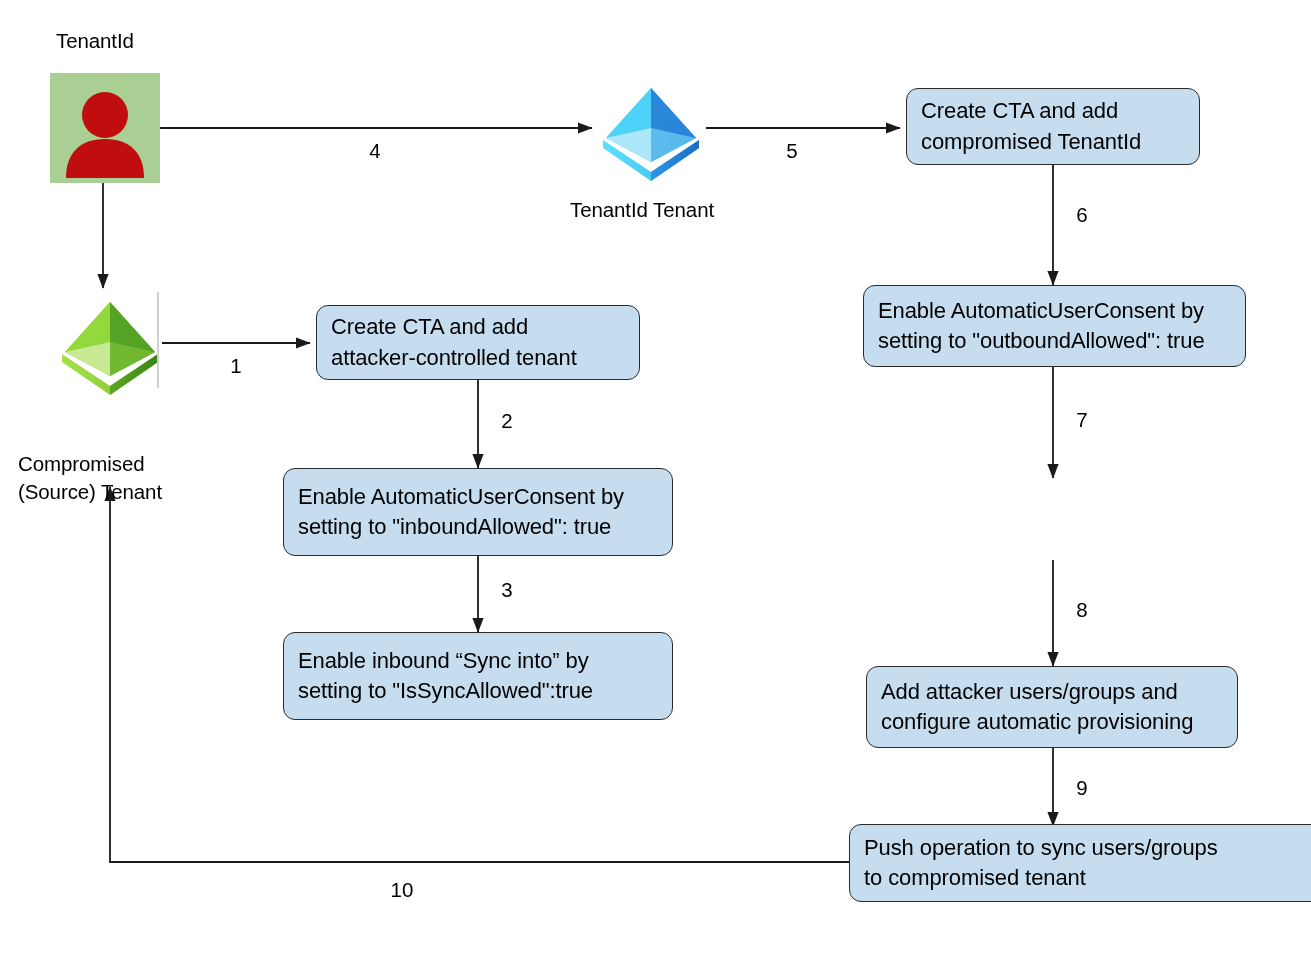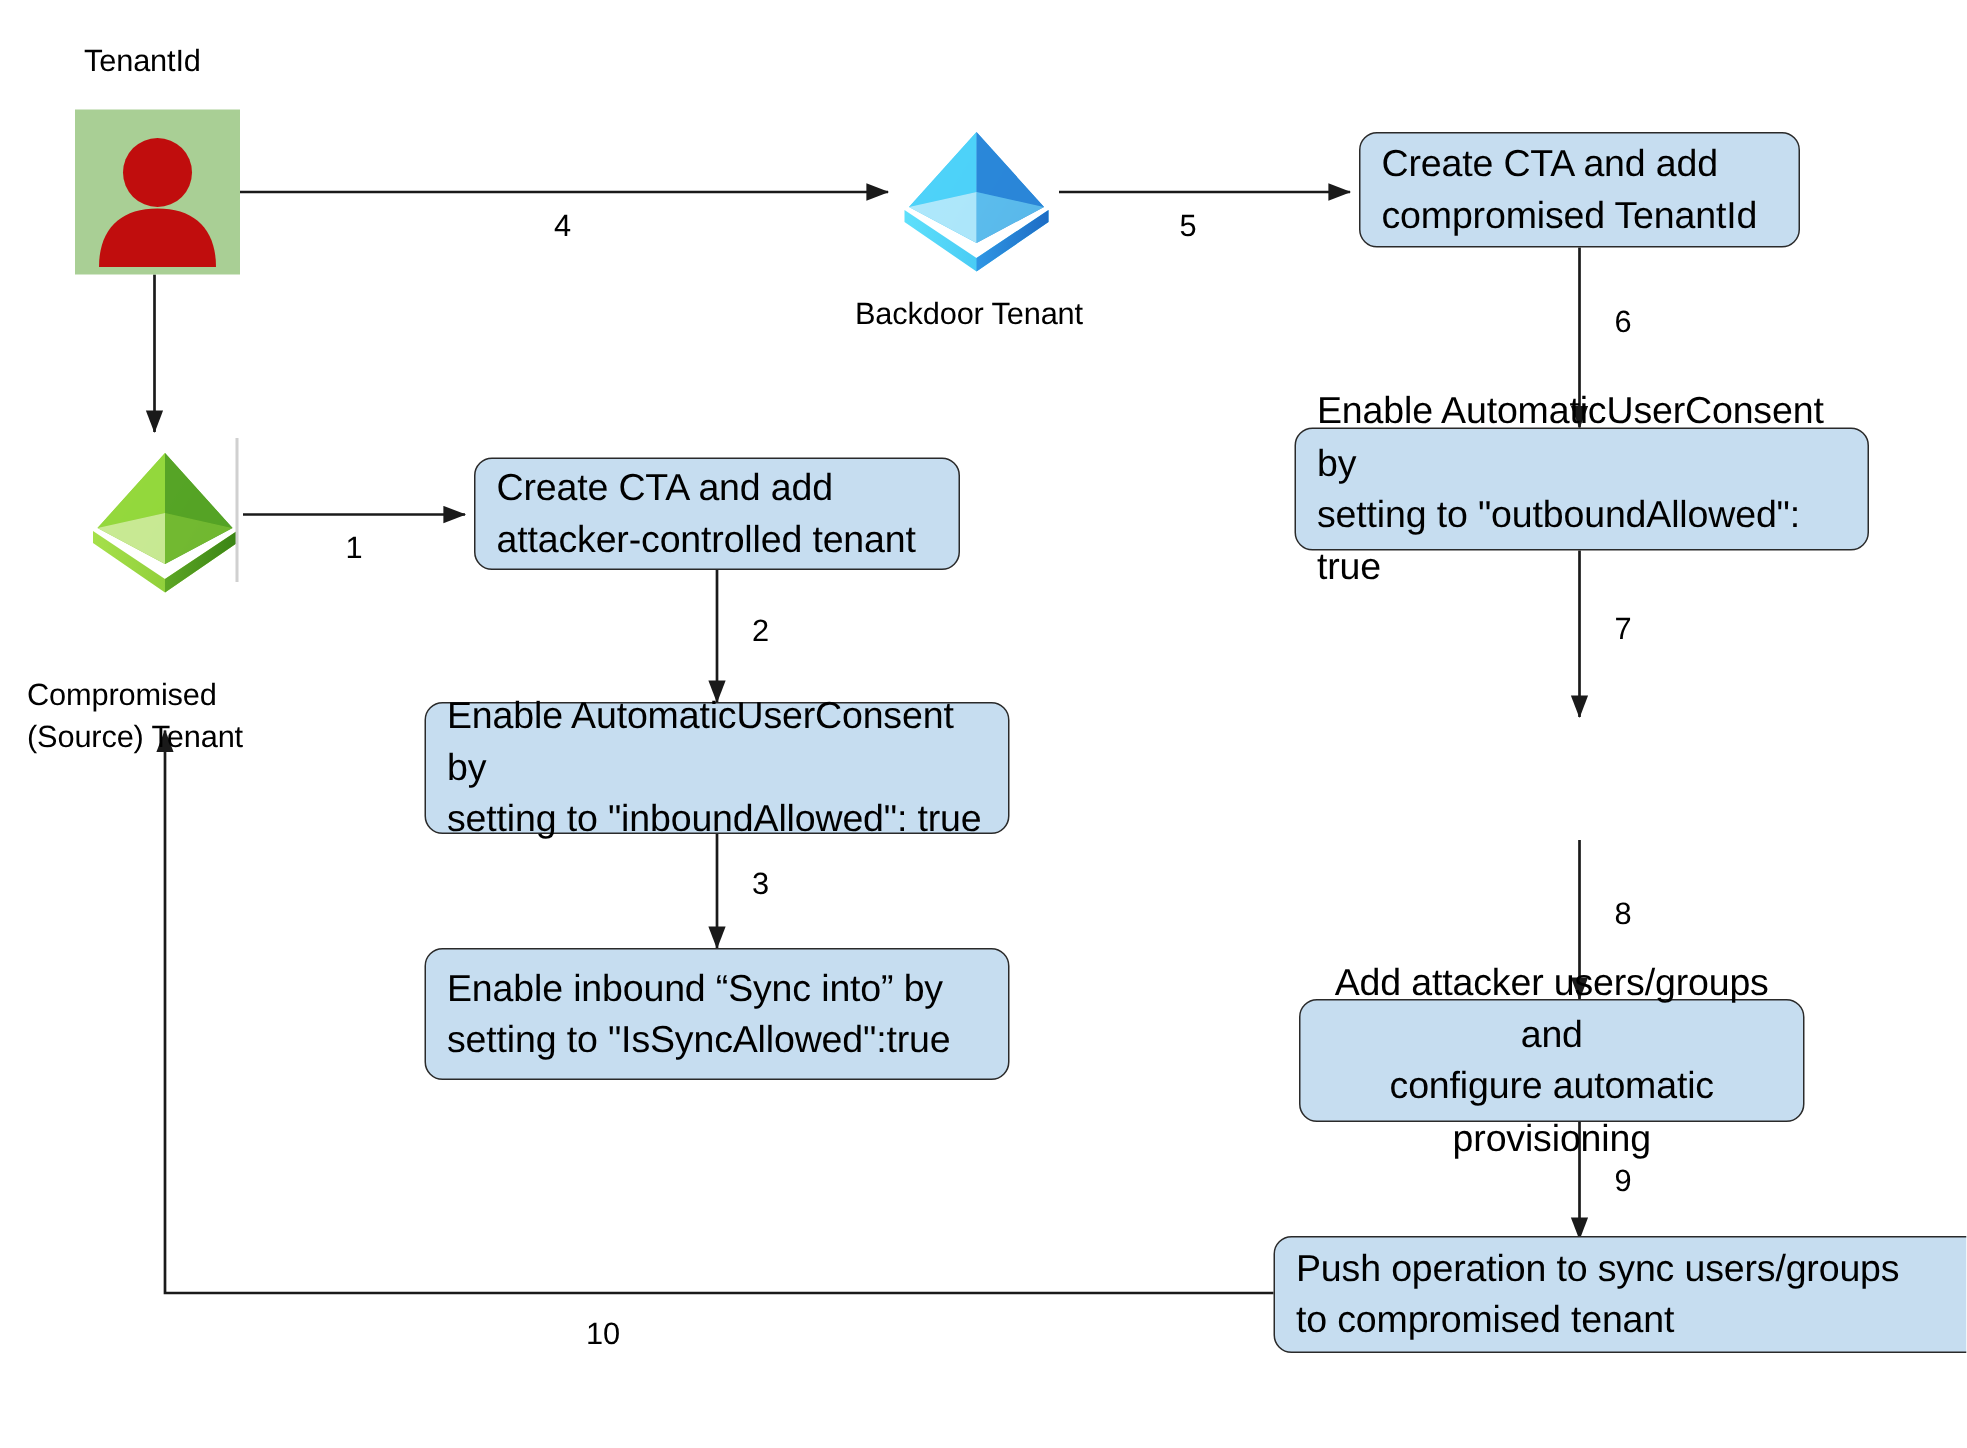--- a/index.html
+++ b/index.html
@@ -31,21 +31,21 @@
     position: absolute;
     box-sizing: border-box;
     background: #c6ddf0;
     border: 1.6px solid #2a2a2a;
     border-radius: 12px;
     display: flex;
     align-items: center;
     padding: 0 14px;
   }
   .node .node-text {
-    font-size: 25px;
+    font-size: 22px;
     line-height: 1.38;
     color: #000000;
     white-space: pre-line;
     letter-spacing: -0.1px;
   }
   .node.center .node-text {
     width: 100%;
     text-align: center;
   }
   .label {
@@ -148,21 +148,21 @@
 
       <path d="M55,6 L10,56 L55,80 Z" fill="url(#attLeft)"></path>
       <path d="M55,6 L100,56 L55,80 Z" fill="url(#attRight)"></path>
       <path d="M55,6 L10,56 L55,46 Z" fill="#4ed2f9" opacity="0.95"></path>
       <path d="M55,6 L100,56 L55,46 Z" fill="#2a86d8" opacity="0.95"></path>
       <path d="M10,56 L55,46 L55,80 Z" fill="#b6e9fb" opacity="0.92"></path>
       <path d="M100,56 L55,46 L55,80 Z" fill="#63c3ef" opacity="0.85"></path>
     </svg>
   </div>
 
-  <div class="label" style="left:570px; top:196px;">Backdoor Tenant</div>
+  <div class="label" style="left:570px; top:196px;">TenantId Tenant</div>
 
   <div class="step-num" style="left:772px; top:139px; width:40px;">5</div>
 
   <div class="icon-wrap" style="left:55px; top:296px; width:110px; height:100px;">
     <svg width="110" height="100" viewBox="0 0 110 100">
       <defs>
         <linearGradient id="cmpLeft" x1="0" y1="0" x2="1" y2="1">
           <stop offset="0%" stop-color="#a6e04a"></stop>
           <stop offset="100%" stop-color="#7dc02c"></stop>
         </linearGradient>
@@ -226,21 +226,21 @@
   <div class="node" style="left:863px; top:285px; width:383px; height:82px;">
     <span class="node-text">Enable AutomaticUserConsent by
 setting to "outboundAllowed": true</span>
   </div>
 
   <div class="step-num" style="left:1062px; top:408px; width:40px;">7</div>
 
 
   <div class="step-num" style="left:1062px; top:598px; width:40px;">8</div>
 
-  <div class="node" style="left:866px; top:666px; width:337px; height:82px;text-align:center;">
+  <div class="node" style="left:866px; top:666px; width:372px; height:82px;">
     <span class="node-text">Add attacker users/groups and
 configure automatic provisioning</span>
   </div>
 
   <div class="step-num" style="left:1062px; top:776px; width:40px;">9</div>
 
   <div class="node" style="left:849px; top:824px; width:479px; height:78px;">
     <span class="node-text">Push operation to sync users/groups
 to compromised tenant</span>
   </div>

